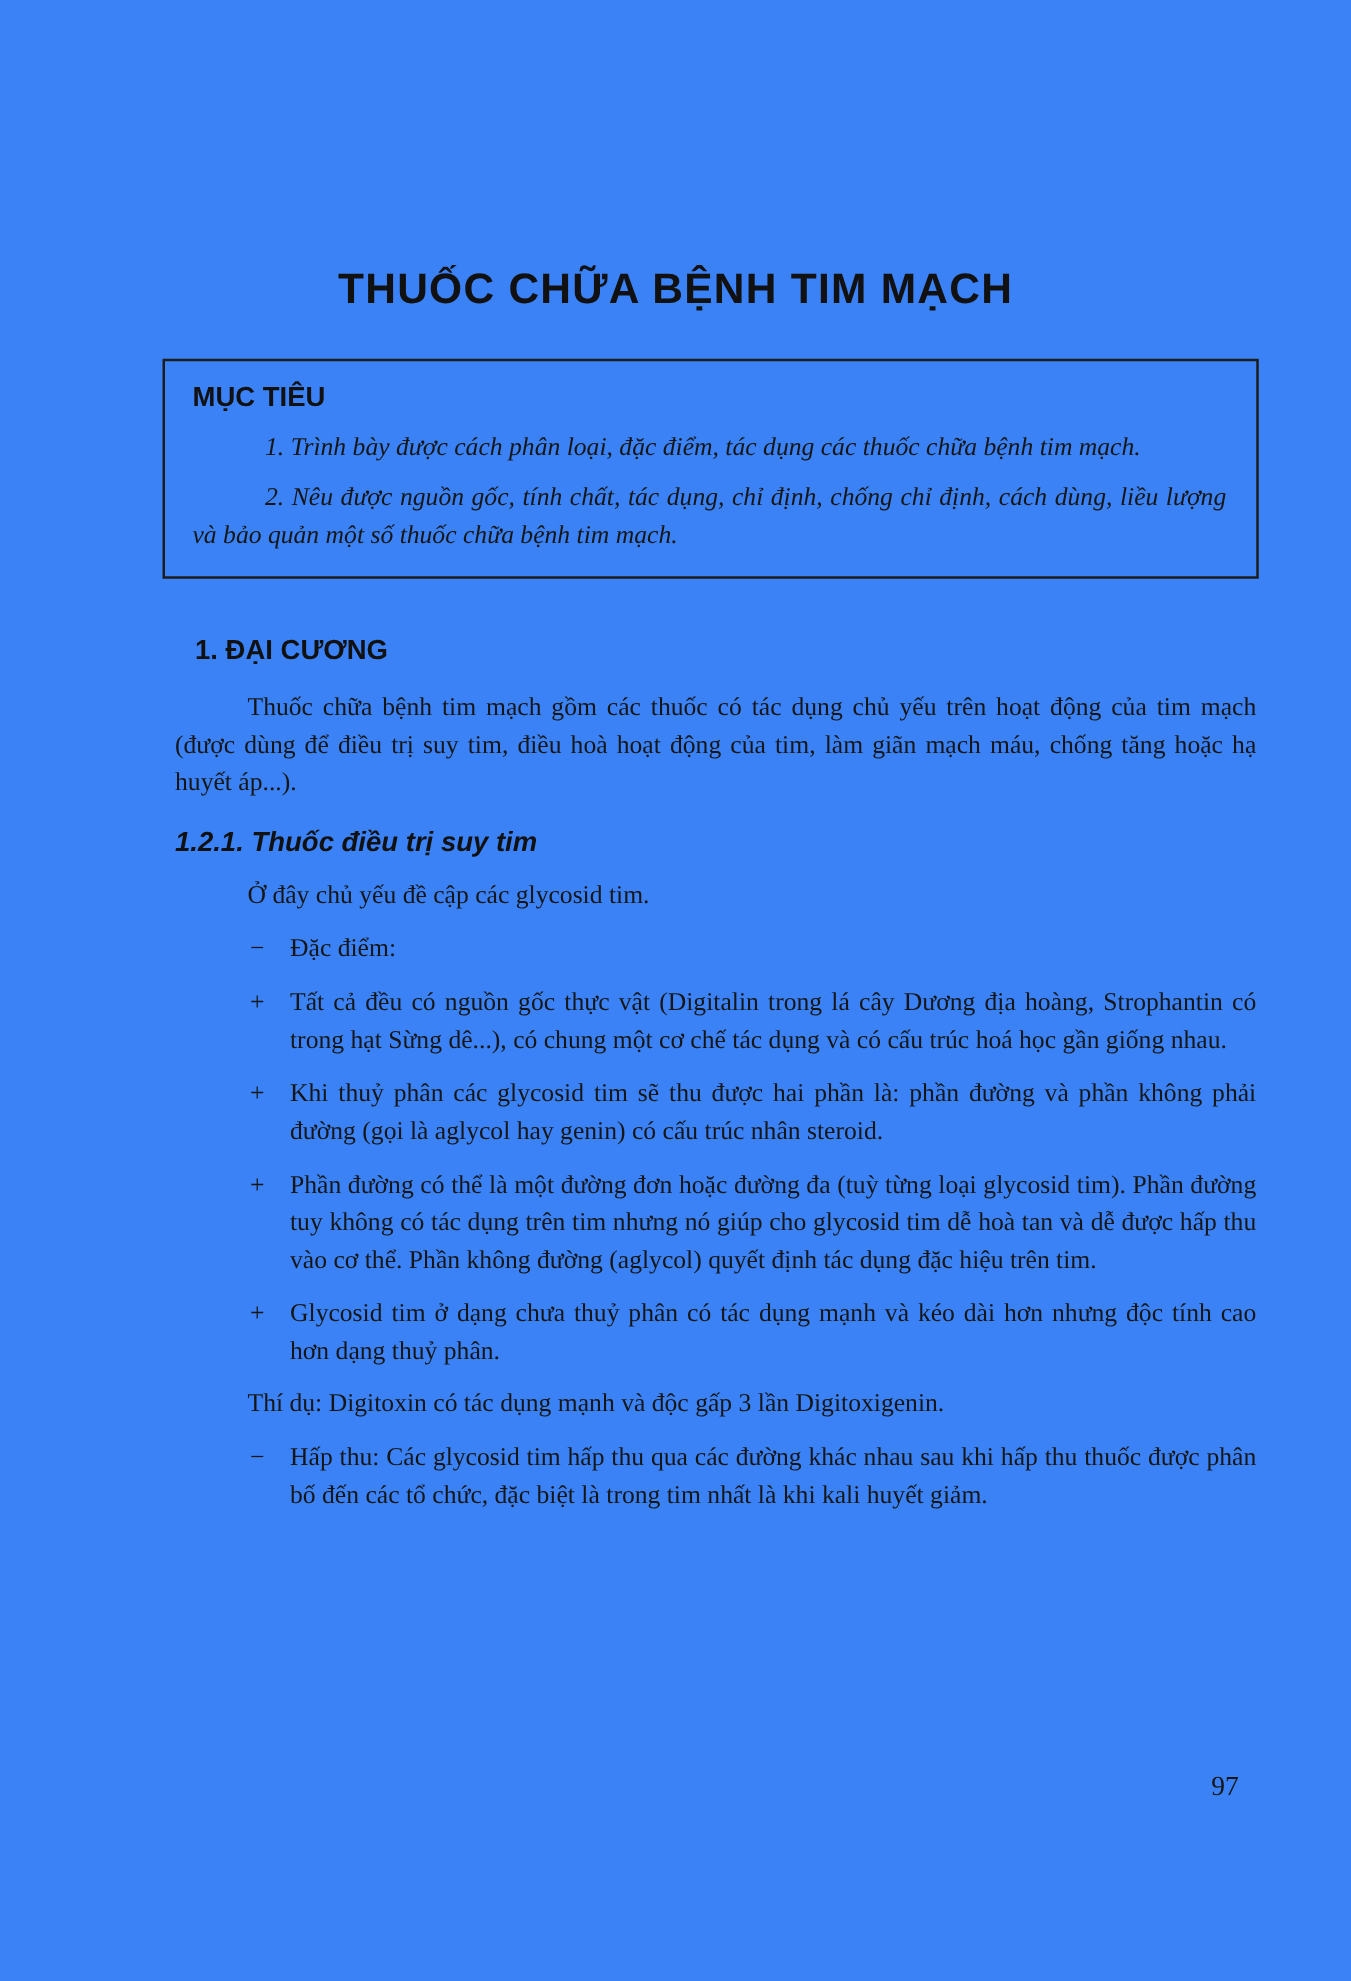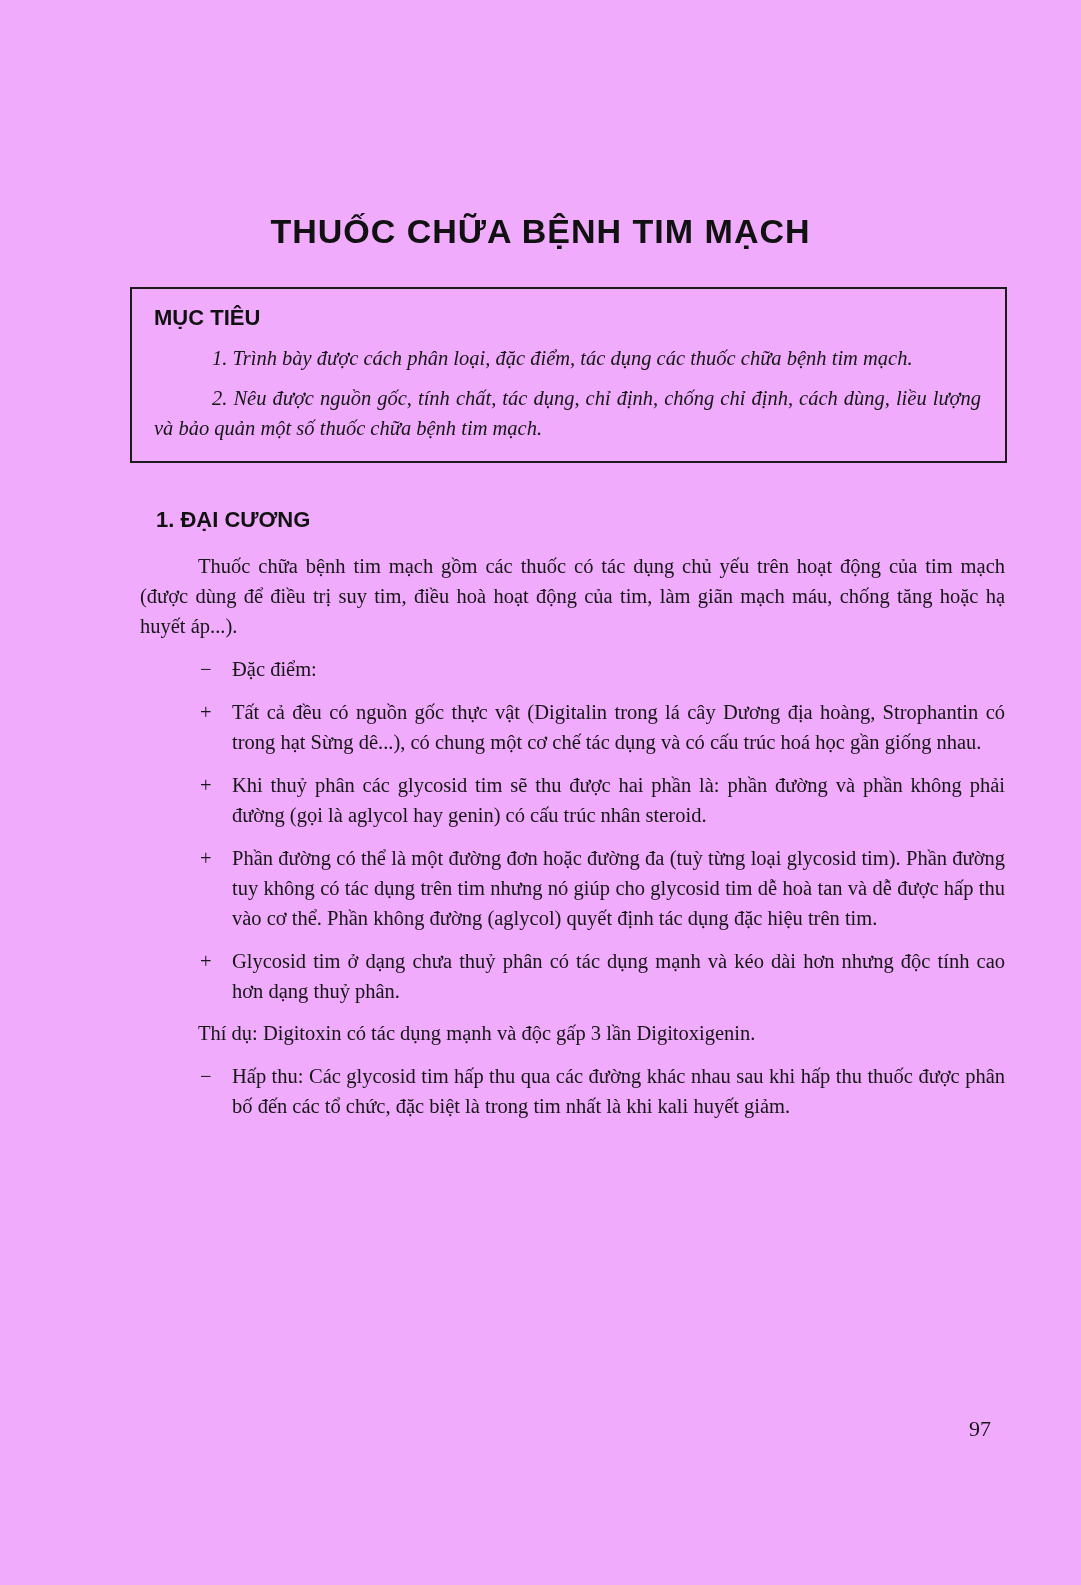--- a/index.html
+++ b/index.html
@@ -2,21 +2,21 @@
 <html><head>
 <meta charset="utf-8">
 <style>
   html, body { margin:0; padding:0; }
   body { background:#e9e9e6; }
   .page {
     position:relative;
     width:1081px;
     height:1585px;
     margin:0 auto;
-    background:#f0abfc;
+    background:#3b82f6;
     color:#161616;
     font-family:"Liberation Serif", serif;
     overflow:hidden;
   }
   .title {
     margin:0;
     padding-top:212px;
     text-align:center;
     font-family:"Liberation Sans", sans-serif;
     font-weight:bold;
@@ -105,21 +105,23 @@
       <div class="obj-heading">MỤC TIÊU</div>
       <p class="obj-item">1. Trình bày được cách phân loại, đặc điểm, tác dụng các thuốc chữa bệnh tim mạch.</p>
       <p class="obj-item">2. Nêu được nguồn gốc, tính chất, tác dụng, chỉ định, chống chỉ định, cách dùng, liều lượng và bảo quản một số thuốc chữa bệnh tim mạch.</p>
     </section>
 
     <h2 class="h-sec">1. ĐẠI CƯƠNG</h2>
 
     <p class="para indent">Thuốc chữa bệnh tim mạch gồm các thuốc có tác dụng chủ yếu trên hoạt động của tim mạch (được dùng để điều trị suy tim, điều hoà hoạt động của tim, làm giãn mạch máu, chống tăng hoặc hạ huyết áp...).</p>
 
 
+    <h4 class="h-sub3">1.2.1. Thuốc điều trị suy tim</h4>
 
+    <p class="para hang">Ở đây chủ yếu đề cập các glycosid tim.</p>
 
     <div class="bullet">
       <span class="marker">−</span>
       <div class="bullet-text">Đặc điểm:</div>
     </div>
 
     <div class="bullet">
       <span class="marker">+</span>
       <div class="bullet-text">Tất cả đều có nguồn gốc thực vật (Digitalin trong lá cây Dương địa hoàng, Strophantin có trong hạt Sừng dê...), có chung một cơ chế tác dụng và có cấu trúc hoá học gần giống nhau.</div>
     </div>

